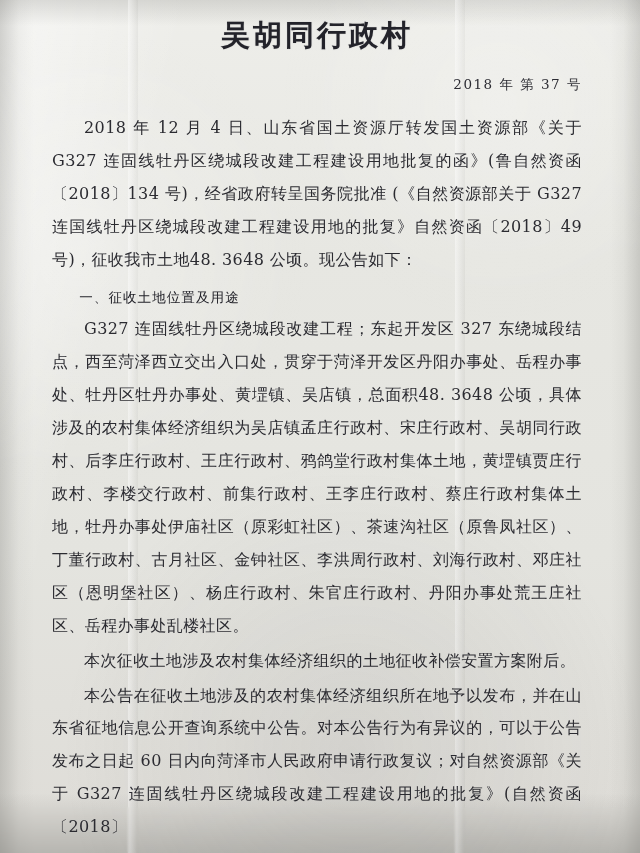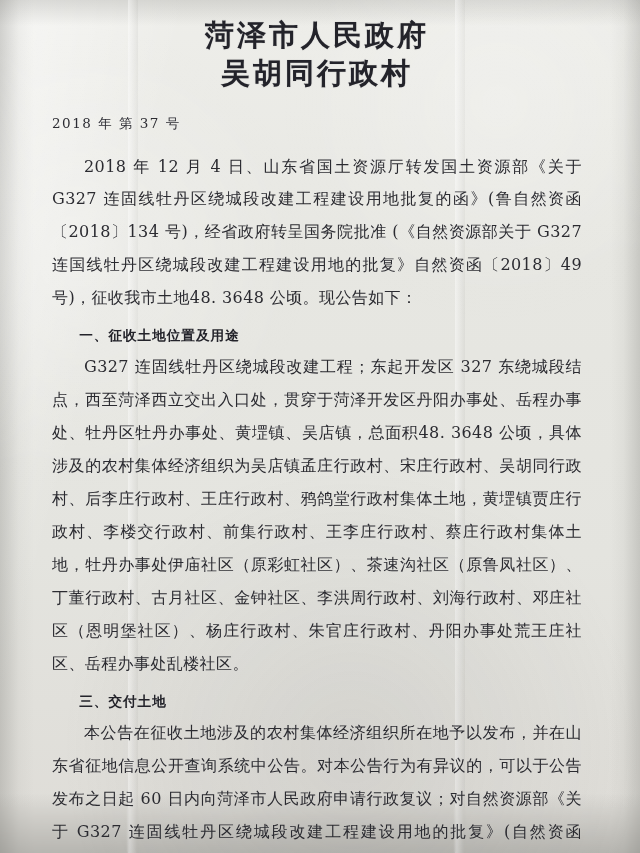--- a/index.html
+++ b/index.html
@@ -73,42 +73,42 @@
     letter-spacing: 3px;
     line-height: 1.32;
     color: #23232a;
     margin-top: 6px;
     text-shadow: 0 0 1px rgba(60,60,70,0.35);
   }
   .doc-title .line2 {
     display: block;
   }
   .doc-number {
-    text-align: left;
+    text-align: right;
     font-size: 13.5px;
     letter-spacing: 1.5px;
     margin-top: 22px;
     margin-bottom: 18px;
     color: #2c2c33;
   }
   p.body-text {
     font-size: 16px;
     line-height: 2.06;
     text-align: justify;
     text-justify: inter-ideograph;
     margin: 0 0 2px 0;
     letter-spacing: 0.4px;
     color: #2b2b31;
   }
   p.indent {
     text-indent: 2em;
   }
   h2.section {
     font-size: 13.6px;
-    font-weight: bold;
+    font-weight: normal;
     line-height: 2.06;
     margin: 6px 0 2px 0;
     text-indent: 2em;
     letter-spacing: 1px;
     color: #23232a;
   }
   .blur-bottom {
     position: absolute;
     left: 0; right: 0; bottom: 0;
     height: 46px;
@@ -135,36 +135,35 @@
   <div class="shade-left"></div>
   <div class="shade-right"></div>
   <div class="shade-bottom"></div>
   <div class="fold" style="left:128px;"></div>
   <div class="fold" style="left:455px;"></div>
   <div class="noise"></div>
 
   <div class="content">
 
     <div class="doc-title">
-      <span>菏泽市人民政府</span>
       <span class="line2">吴胡同行政村</span>
     </div>
 
     <div class="doc-number">2018 年  第 37 号</div>
 
     <p class="body-text indent">2018 年 12 月 4 日、山东省国土资源厅转发国土资源部《关于 G327 连固线牡丹区绕城段改建工程建设用地批复的函》(鲁自然资函〔2018〕134 号)，经省政府转呈国务院批准 (《自然资源部关于 G327 连国线牡丹区绕城段改建工程建设用地的批复》自然资函〔2018〕49 号)，征收我市土地48. 3648 公顷。现公告如下：</p>
 
     <h2 class="section">一、征收土地位置及用途</h2>
 
     <p class="body-text indent">G327 连固线牡丹区绕城段改建工程；东起开发区 327 东绕城段结点，西至菏泽西立交出入口处，贯穿于菏泽开发区丹阳办事处、岳程办事处、牡丹区牡丹办事处、黄堽镇、吴店镇，总面积48. 3648 公顷，具体涉及的农村集体经济组织为吴店镇孟庄行政村、宋庄行政村、吴胡同行政村、后李庄行政村、王庄行政村、鸦鸽堂行政村集体土地，黄堽镇贾庄行政村、李楼交行政村、前集行政村、王李庄行政村、蔡庄行政村集体土地，牡丹办事处伊庙社区（原彩虹社区）、茶速沟社区（原鲁凤社区）、丁董行政村、古月社区、金钟社区、李洪周行政村、刘海行政村、邓庄社区（恩明堡社区）、杨庄行政村、朱官庄行政村、丹阳办事处荒王庄社区、岳程办事处乱楼社区。</p>
 
 
 
+    <p class="body-text indent">本次征收土地涉及农村集体经济组织的土地征收补偿安置方案附后。</p>
 
-    <h2 class="section">三、交付土地</h2>
 
 
 
     <p class="body-text indent">本公告在征收土地涉及的农村集体经济组织所在地予以发布，并在山东省征地信息公开查询系统中公告。对本公告行为有异议的，可以于公告发布之日起 60 日内向菏泽市人民政府申请行政复议；对自然资源部《关于 G327 连固线牡丹区绕城段改建工程建设用地的批复》(自然资函〔2018〕</p>
 
   </div>
 
   <div class="blur-bottom"></div>
 </div>
 

